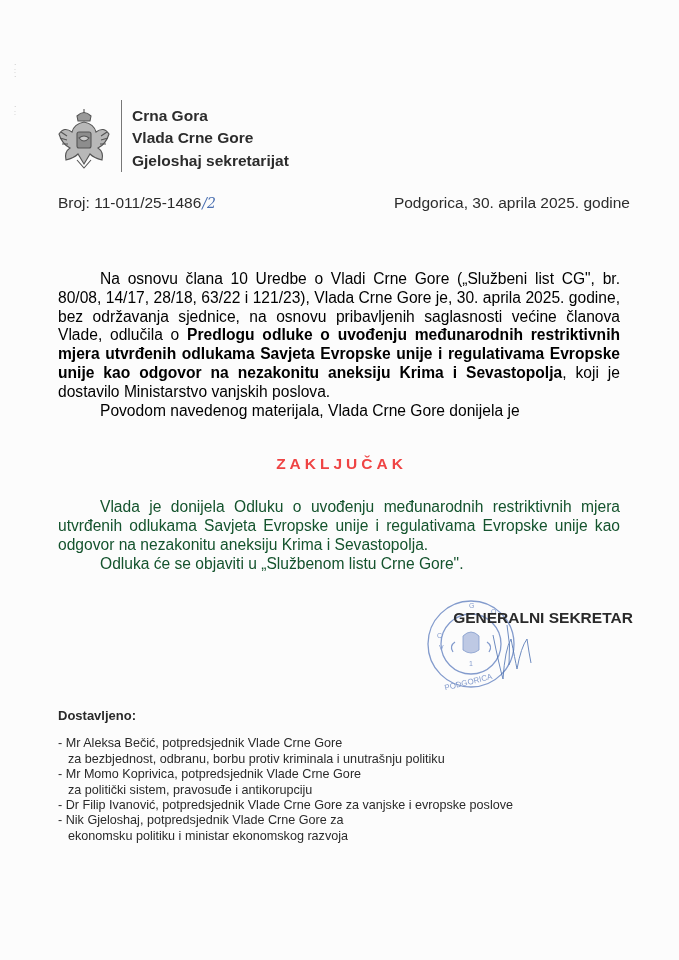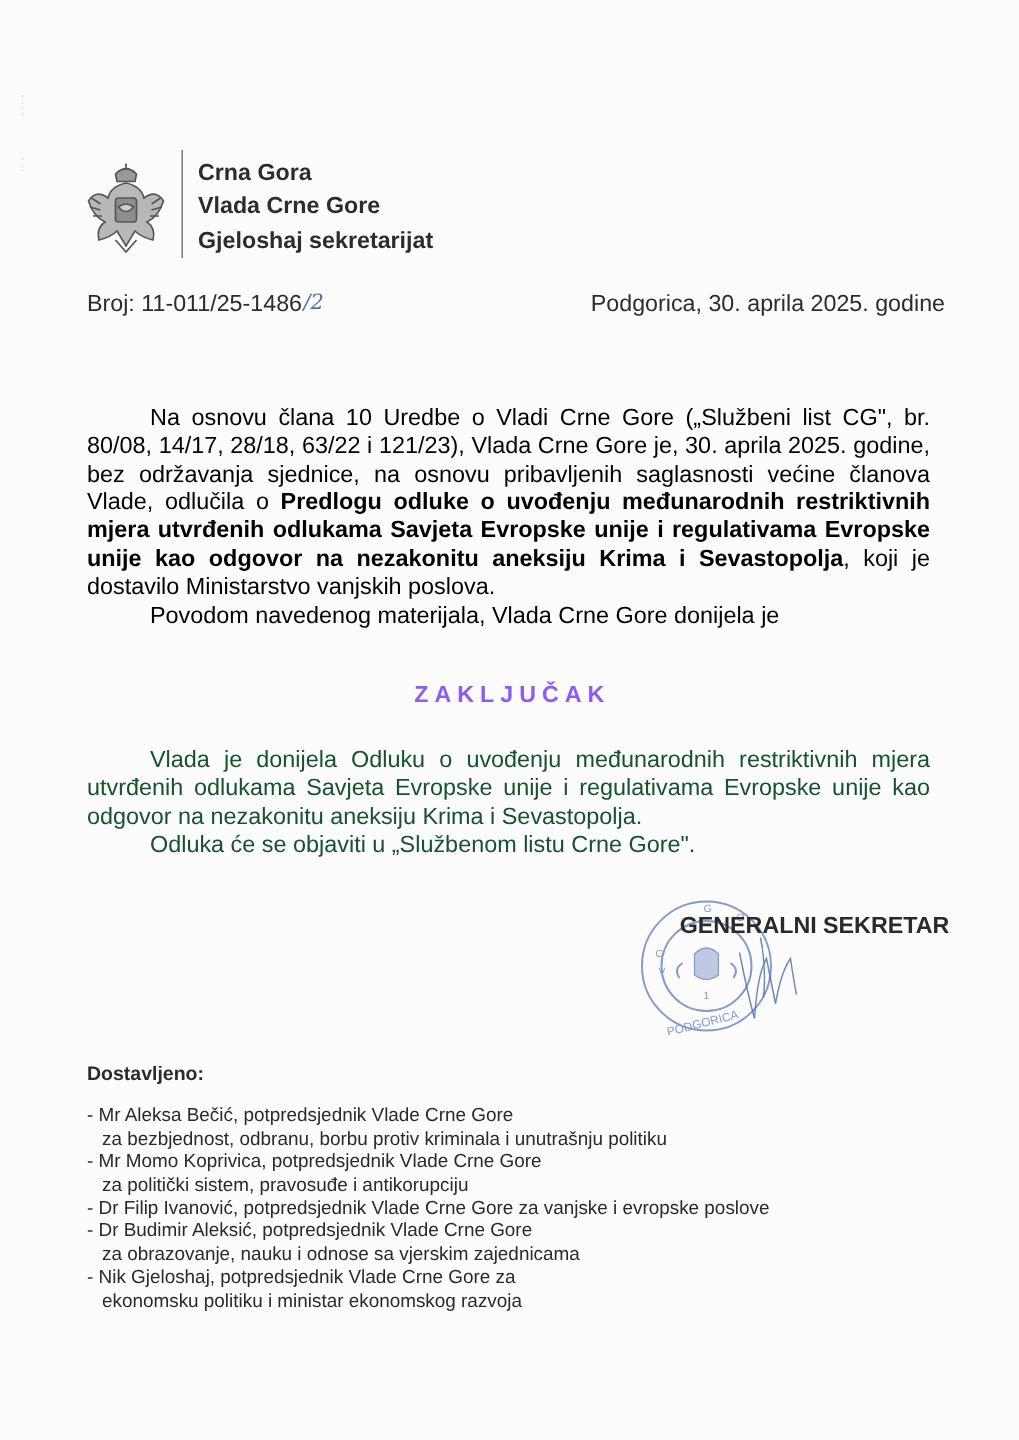--- a/index.html
+++ b/index.html
@@ -8,30 +8,30 @@
     .page { position: absolute; left: 0; top: 0; width: 679px; height: 960px; background: #fcfcfc; }
 
     .edge-marks { position: absolute; left: 14px; top: 62px; width: 6px; color: #bbb; font-size: 7px; line-height: 6px; }
 
     .header { position: absolute; left: 57px; top: 100px; display: flex; align-items: flex-end; }
     .coat { width: 54px; height: 64px; margin-top: 8px; }
     .header-rule { width: 1px; height: 72px; background: #777; margin-left: 10px; margin-right: 10px; margin-top: 0px; }
     .header-lines { display: flex; flex-direction: column; font-weight: bold; font-size: 15.5px; line-height: 22.5px; color: #2c2c2c; margin-top: 2px; }
 
     .ref-row { position: absolute; left: 58px; top: 194px; width: 572px; display: flex; justify-content: space-between; font-size: 15.5px; color: #2c2c2c; }
-    .ref-left { display: flex; align-items: flex-start; }
+    .ref-left { display: flex; align-items: center; }
     .handwritten { color: #4a6fb0; font-style: italic; font-family: "DejaVu Serif", serif; font-size: 14px; margin-left: 1px; }
     .ref-right { margin-right: 0; }
 
     .body-text { position: absolute; left: 58px; top: 270px; width: 562px; font-size: 15.6px; line-height: 18.8px; text-align: justify; color: #000000; }
     .body-text p { margin: 0; }
     .indent { text-indent: 42px; }
     .b { font-weight: bold; }
 
-    .title { position: absolute; left: 0; top: 455px; width: 679px; text-align: center; font-weight: bold; font-size: 15.5px; letter-spacing: 4px; color: #8b5cf6; padding-left: 4px; }
+    .title { position: absolute; left: 0; top: 455px; width: 679px; text-align: center; font-weight: bold; font-size: 15.5px; letter-spacing: 4px; color: #ef4444; padding-left: 4px; }
 
     .decision { position: absolute; left: 58px; top: 497px; width: 562px; font-size: 15.6px; line-height: 19px; text-align: justify; color: #14532d; }
 
     .signature { position: absolute; left: 438px; top: 608px; width: 210px; text-align: center; font-weight: bold; font-size: 15.5px; line-height: 19px; color: #2a2a2a; z-index: 3; }
     .stamp { position: absolute; left: 425px; top: 598px; width: 92px; height: 92px; z-index: 2; opacity: 0.75; }
     .sig-scribble { position: absolute; left: 485px; top: 615px; width: 70px; height: 70px; z-index: 4; opacity: 0.8; }
 
     .recipients { position: absolute; left: 58px; top: 708px; width: 600px; font-size: 12.6px; line-height: 15.4px; color: #2a2a2a; }
     .recipients .r-title { font-weight: bold; font-size: 13px; margin-bottom: 13px; }
     .recipients .r-item { }
@@ -117,22 +117,18 @@
       <div class="r-line2">za bezbjednost, odbranu, borbu protiv kriminala i unutrašnju politiku</div>
     </div>
     <div class="r-item">
       <div>- Mr Momo Koprivica, potpredsjednik Vlade Crne Gore</div>
       <div class="r-line2">za politički sistem, pravosuđe i antikorupciju</div>
     </div>
     <div class="r-item">
       <div>- Dr Filip Ivanović, potpredsjednik Vlade Crne Gore za vanjske i evropske poslove</div>
     </div>
     <div class="r-item">
-      <div>- Dr Budimir Aleksić, potpredsjednik Vlade Crne Gore</div>
-      <div class="r-line2">za obrazovanje, nauku i odnose sa vjerskim zajednicama</div>
-    </div>
-    <div class="r-item">
       <div>- Nik Gjeloshaj, potpredsjednik Vlade Crne Gore za</div>
       <div class="r-line2">ekonomsku politiku i ministar ekonomskog razvoja</div>
     </div>
   </div>
 
 </div>
 
 </body></html>

